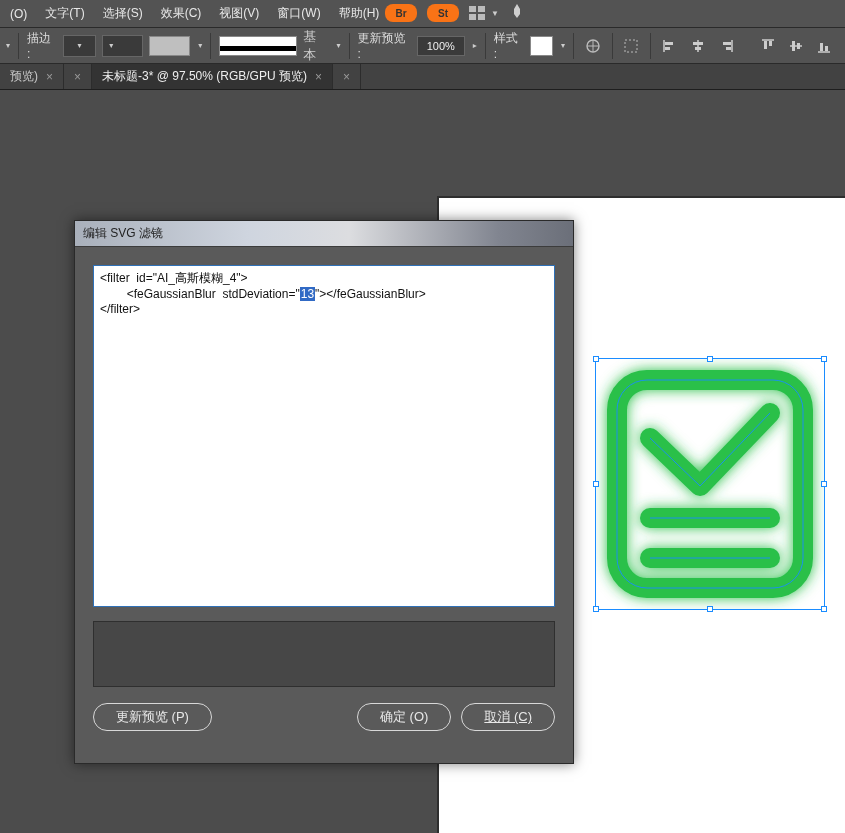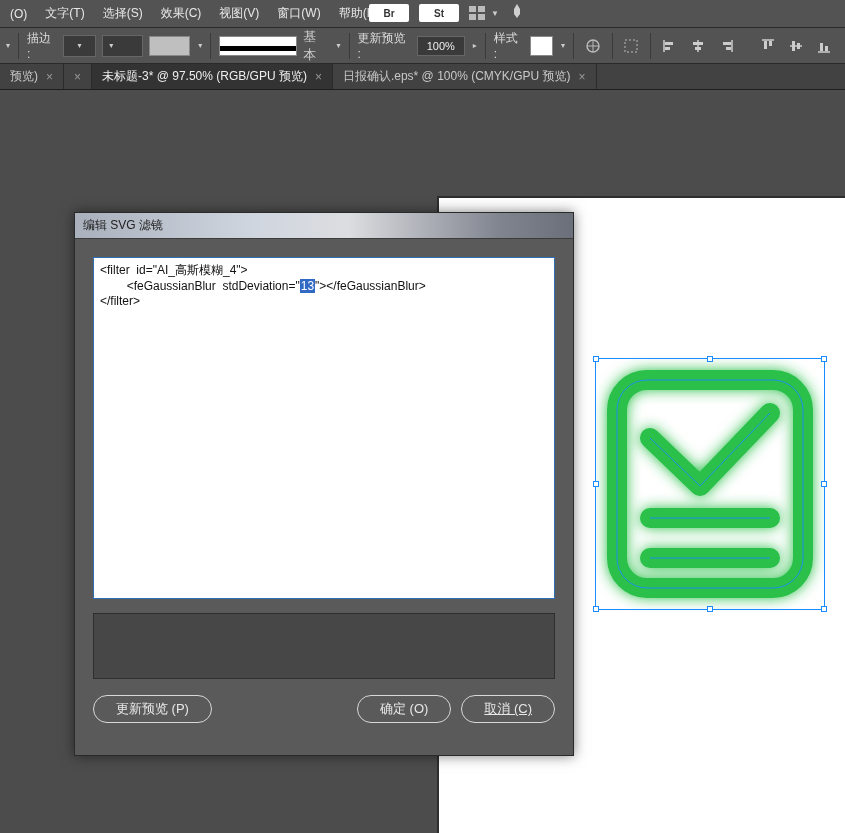--- a/index.html
+++ b/index.html
@@ -6,21 +6,21 @@
   body { width: 845px; height: 833px; background: #4d4d4d; overflow: hidden; position: relative; }
 
   
   .menubar {
     height: 28px; background: #535353; border-bottom: 1px solid #2a2a2a;
     display: flex; align-items: center; padding-left: 2px; gap: 2px;
     color: #e8e8e8; font-size: 12px; position: relative;
   }
   .menubar .menuitem { padding: 2px 8px; cursor: default; }
   .menubar .right-icons { position: absolute; right: 320px; top: 3px; display: flex; gap: 10px; align-items: center; }
-  .sq-icon { width:40px; height:18px; background:#ffffff; color:#333; font-size:10px; font-weight:bold; display:flex; align-items:center; justify-content:center; border-radius:2px;}
+  .sq-icon { width:32px; height:18px; background:#f97316; color:#333; font-size:10px; font-weight:bold; display:flex; align-items:center; justify-content:center; border-radius:8px;}
   .workspace-icon { color:#bbb; font-size:14px; display:flex; gap:2px; align-items:center;}
   .rocket-icon { color:#ccc; font-size:16px; }
 
   
   .controlbar {
     height: 36px; background: #535353; border-bottom: 1px solid #2a2a2a;
     display: flex; align-items: center; padding: 0 4px; gap: 6px;
     color: #dcdcdc; font-size: 12px;
   }
   .cb-dropdown { display:flex; align-items:center; gap:2px; }
@@ -65,21 +65,21 @@
   .sel-handle { position:absolute; width:6px; height:6px; background:#fff; border:1px solid #1a8cff;}
   .sel-handle.tl{left:-3px;top:-3px}.sel-handle.tr{right:-3px;top:-3px}
   .sel-handle.bl{left:-3px;bottom:-3px}.sel-handle.br{right:-3px;bottom:-3px}
   .sel-handle.tm{left:50%;top:-3px;margin-left:-3px}
   .sel-handle.bm{left:50%;bottom:-3px;margin-left:-3px}
   .sel-handle.ml{left:-3px;top:50%;margin-top:-3px}
   .sel-handle.mr{right:-3px;top:50%;margin-top:-3px}
 
   
   .dialog {
-    position:absolute; left:74px; top:212px; width:500px; height:544px;
+    position:absolute; left:74px; top:220px; width:500px; height:544px;
     background:#5a5a5a; border:1px solid #2a2a2a; box-shadow:0 0 12px rgba(0,0,0,.5);
   }
   .dialog-titlebar {
     height:26px;
     background:linear-gradient(90deg,#a9b0bb 0%, #cfd5df 35%, #dcdde0 55%, #818590 85%, #6b6f79 100%);
     display:flex; align-items:center; padding:0 8px; font-size:12px; color:#222;
     border-bottom:1px solid #3c3c3c;
   }
   .dialog-body { padding:18px; }
   .code-area {
@@ -231,21 +231,20 @@
     <span class="close">×</span>
   </div>
   <div class="doctab">
     <span class="close">×</span>
   </div>
   <div class="doctab active">
     <span>未标题-3* @ 97.50% (RGB/GPU 预览)</span>
     <span class="close">×</span>
   </div>
   <div class="doctab">
-    <span>日报确认.eps* @ 100% (CMYK/GPU 预览)</span>
     <span class="close">×</span>
   </div>
 </div>
 
 <div class="canvas-area">
   <div class="artboard"></div>
 
   <div class="green-object">
     <svg width="230" height="252" viewBox="0 0 230 252">
       <defs>

